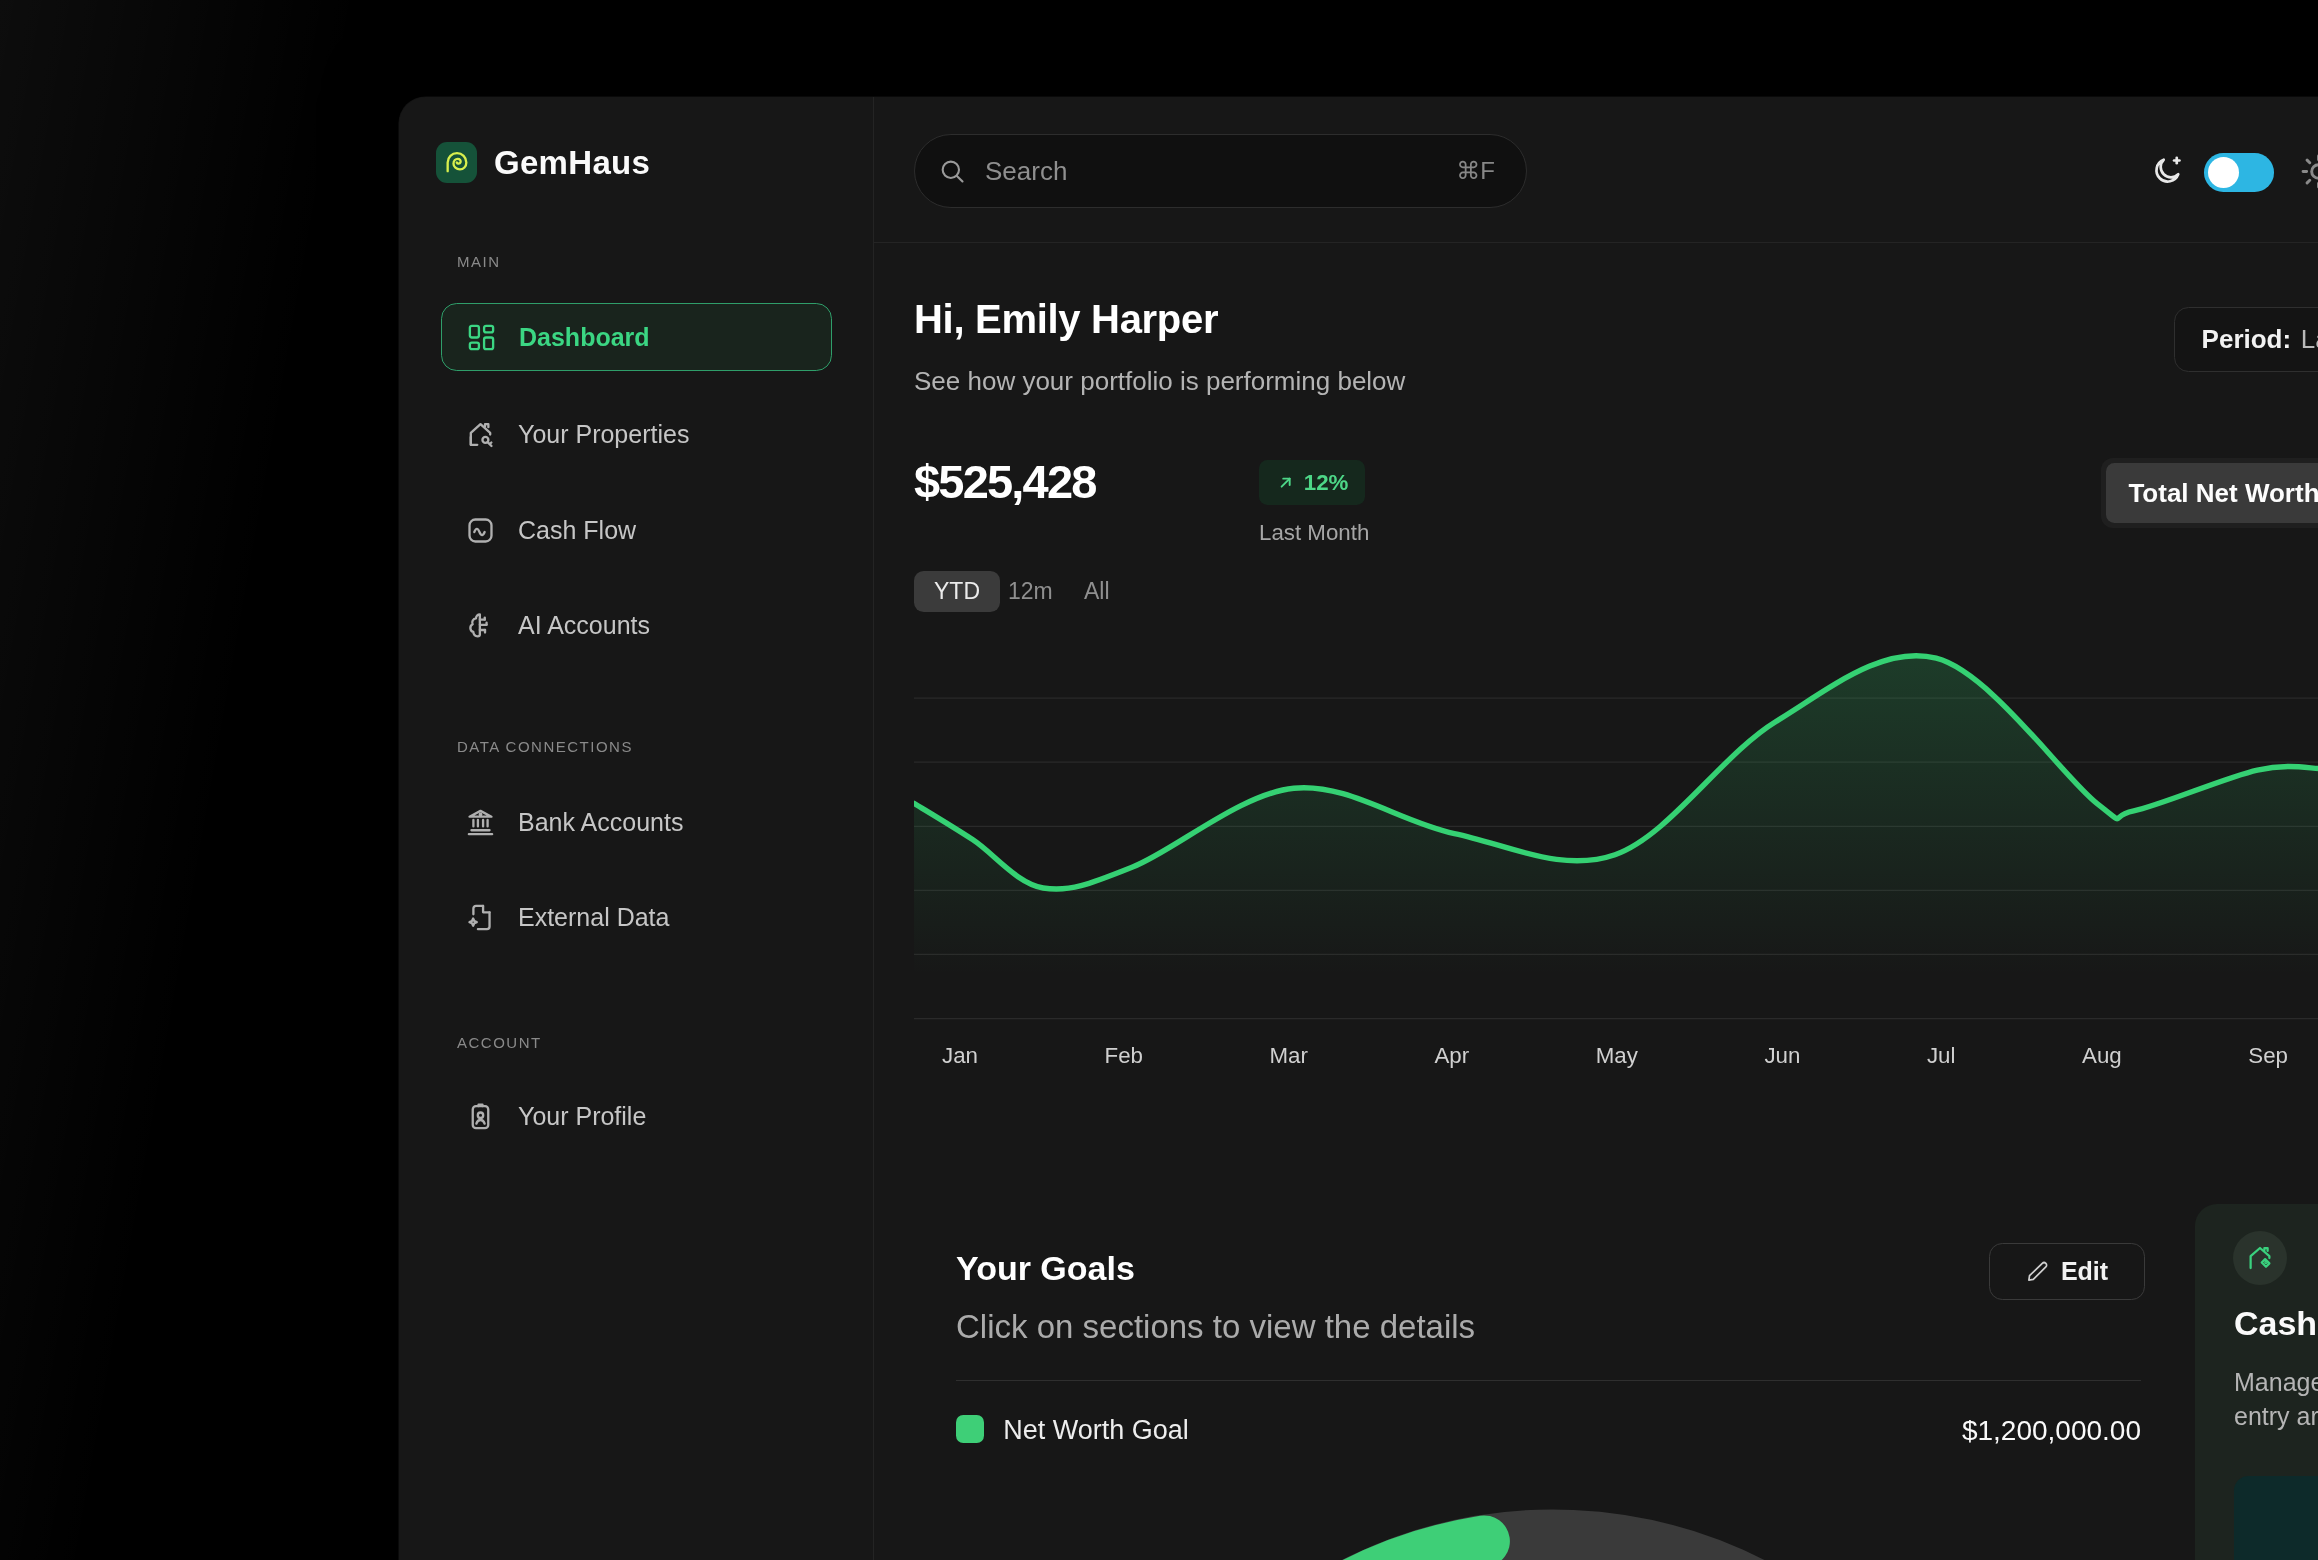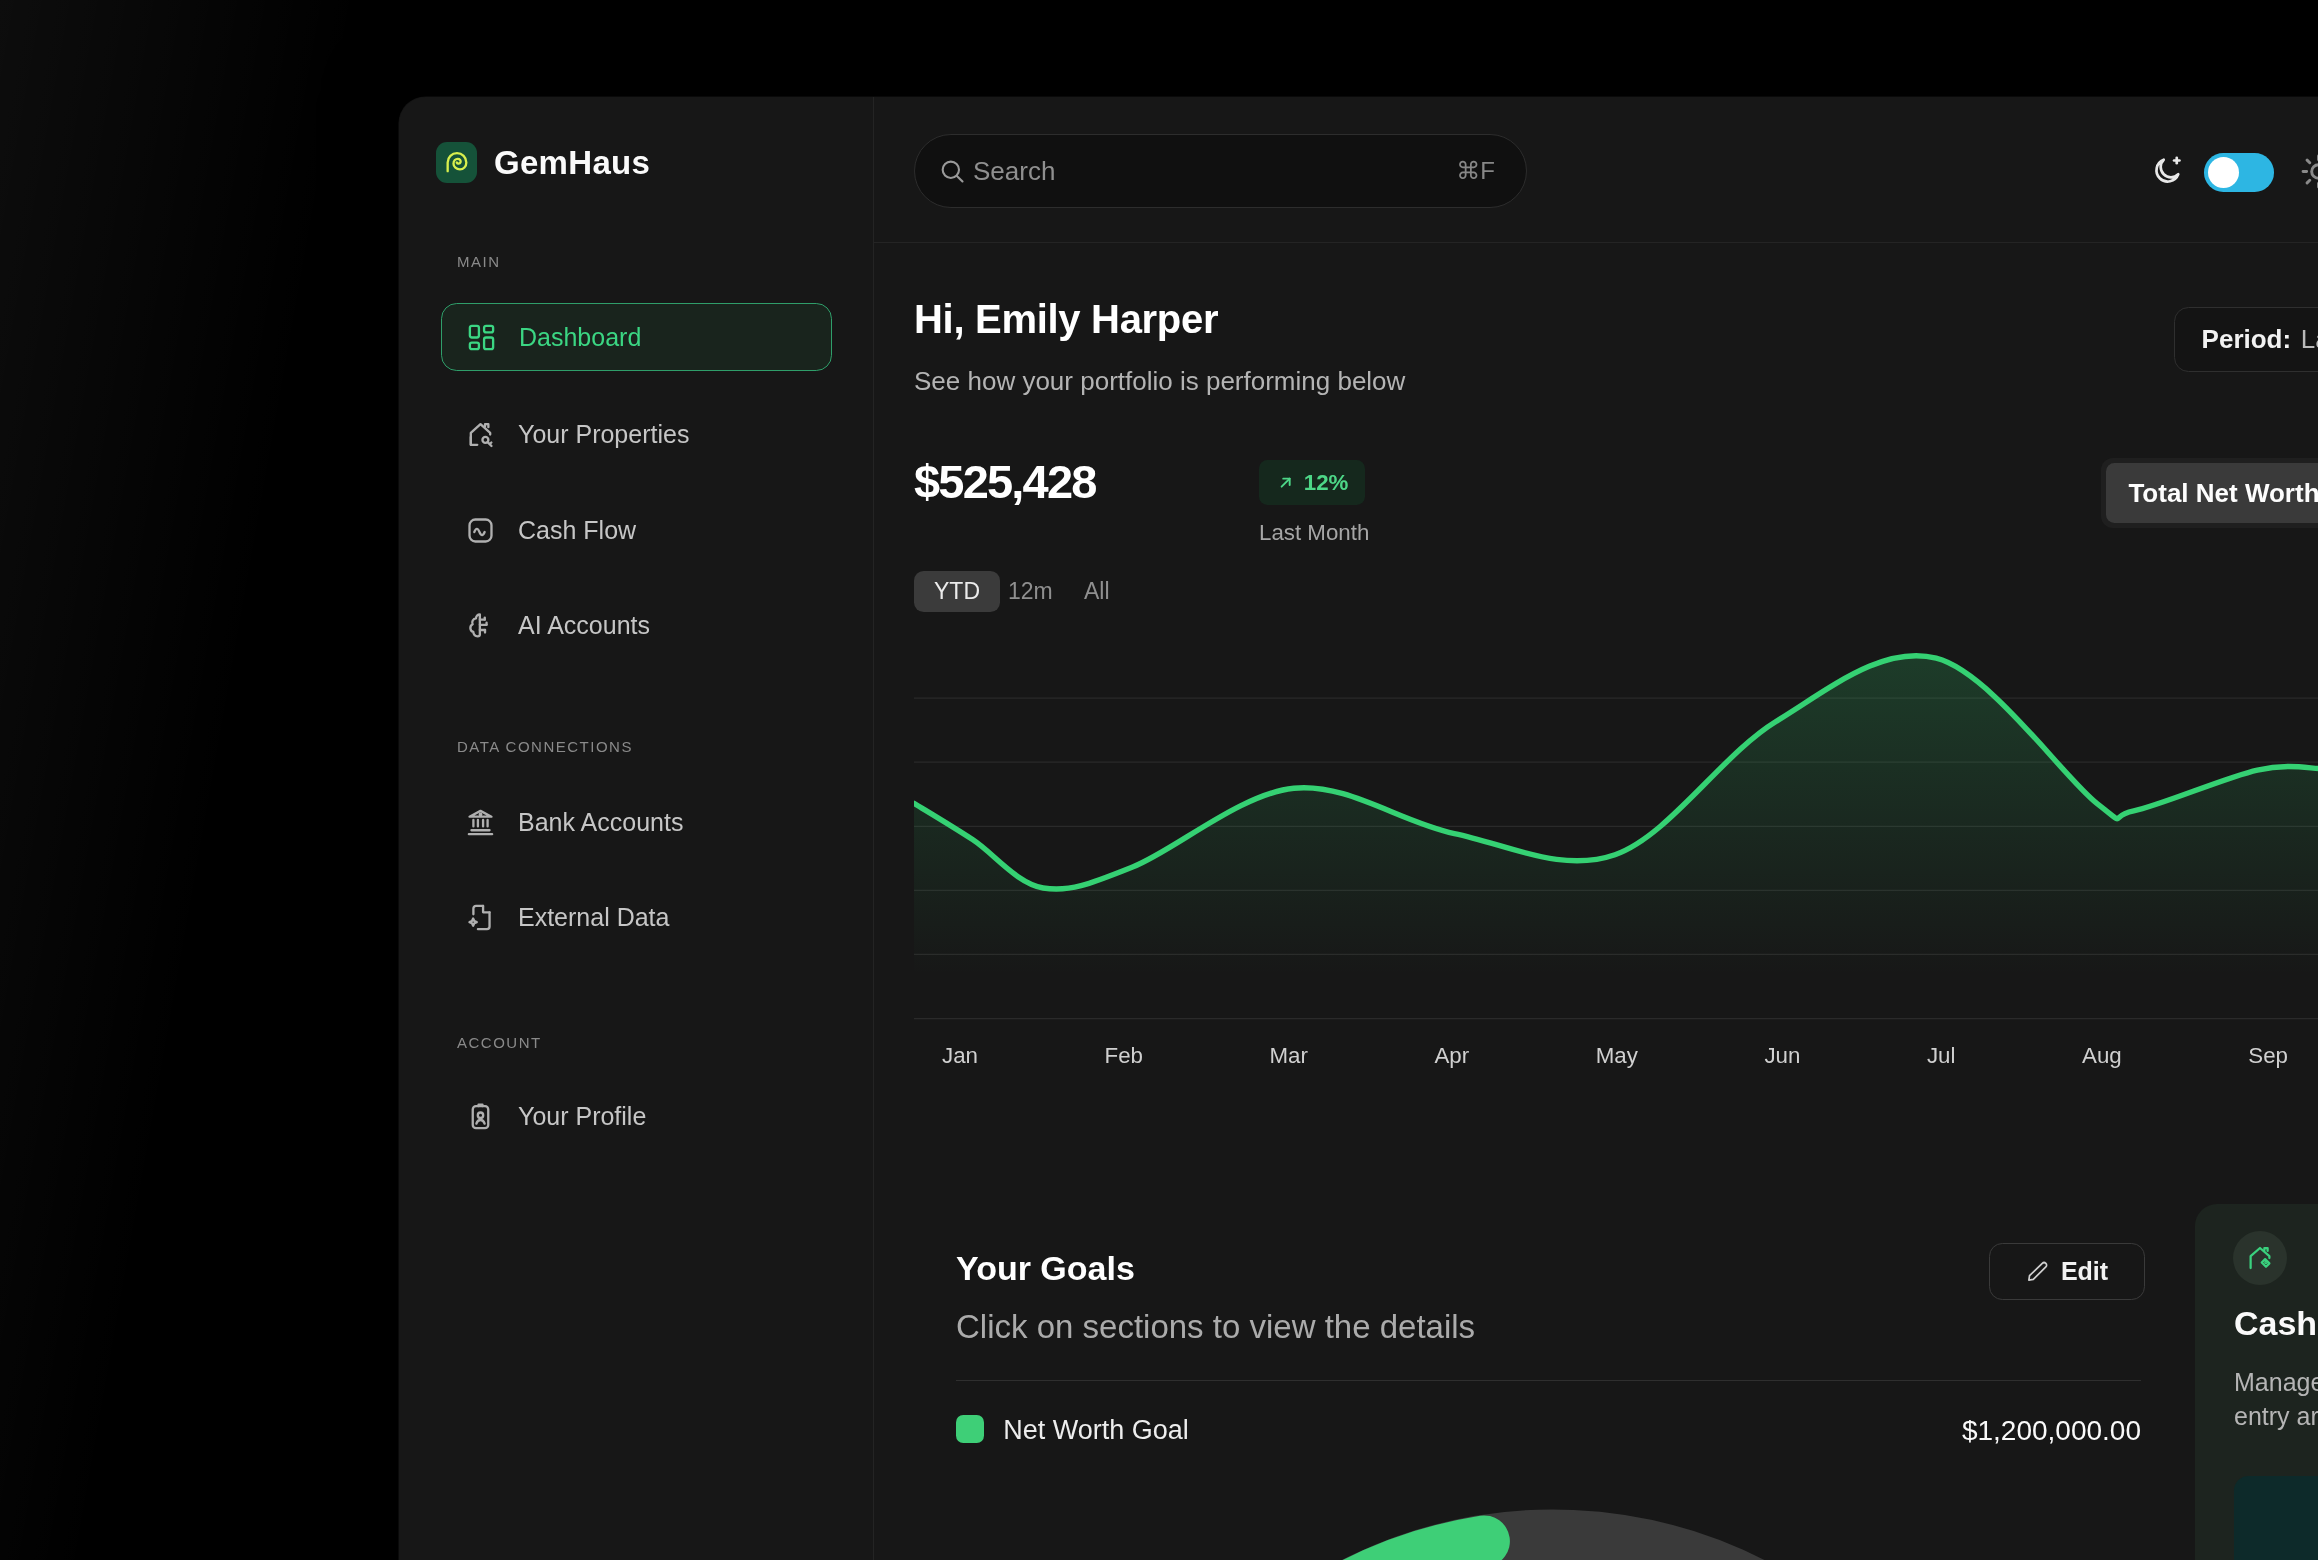--- a/index.html
+++ b/index.html
@@ -21,30 +21,30 @@
   .logo-tile svg { width:28px; height:28px; }
   .brand { font-size:33px; font-weight:600; letter-spacing:0.3px; color:#fafafa; }
   .section-label { position:absolute; left:58px; font-size:15px; font-weight:500; color:#8a8a8a; letter-spacing:1.5px; }
   .sl-main { top:156px; } .sl-data { top:641px; } .sl-account { top:937px; }
   .nav-item { position:absolute; left:42px; width:391px; height:68px; border-radius:15.7px;
     display:flex; align-items:center; gap:22px; padding-left:24px; cursor:pointer; }
   .nav-item svg { width:31px; height:31px; flex:0 0 auto; color:#b0b0b0; }
   .nav-label { font-size:25px; color:#c6c6c6; }
   .nav-item.active { border:1.2px solid #2f9e6a; background:rgba(52,208,120,0.07); }
   .nav-item.active svg { color:#3bd683; }
-  .nav-item.active .nav-label { color:#3bd683; font-weight:400; }
+  .nav-item.active .nav-label { color:#3bd683; font-weight:700; }
   .ni-dashboard { top:206px; } .ni-properties { top:303px; } .ni-cashflow { top:399px; }
   .ni-ai { top:494px; } .ni-bank { top:691px; } .ni-external { top:786px; } .ni-profile { top:985px; }
 
   
   .topbar-divider { position:absolute; left:475px; right:0; top:145px; height:0.6px; background:#242424; }
   .search-pill { position:absolute; left:515px; top:37px; width:613px; height:74px; border-radius:37px;
     background:#101010; border:1.2px solid #2d2d2d; display:flex; align-items:center; padding:0 31px 0 23px; }
   .search-pill svg { width:28px; height:28px; color:#9a9a9a; flex:0 0 auto; }
-  .search-input { flex:1; margin-left:5px; background:transparent; border:none; outline:none;
+  .search-input { flex:1; margin-left:17px; background:transparent; border:none; outline:none;
     font-family:"Liberation Sans",sans-serif; font-size:26px; color:#e5e5e5; }
   .search-input::placeholder { color:#8f8f8f; }
   .search-shortcut { font-size:24px; color:#878787; }
   .moon-btn { position:absolute; left:1750px; top:56px; width:36px; height:36px; color:#e8e8e8; cursor:pointer; }
   .theme-toggle { position:absolute; left:1805px; top:56px; width:70px; height:39px; border-radius:19.3px;
     background:#2db6e3; cursor:pointer; }
   .theme-toggle .knob { position:absolute; left:4.2px; top:3.6px; width:31px; height:31px; border-radius:50%; background:#fff; }
   .sun-btn { position:absolute; left:1900px; top:55px; width:39px; height:39px; color:#8a8a8a; cursor:pointer; }
 
   

